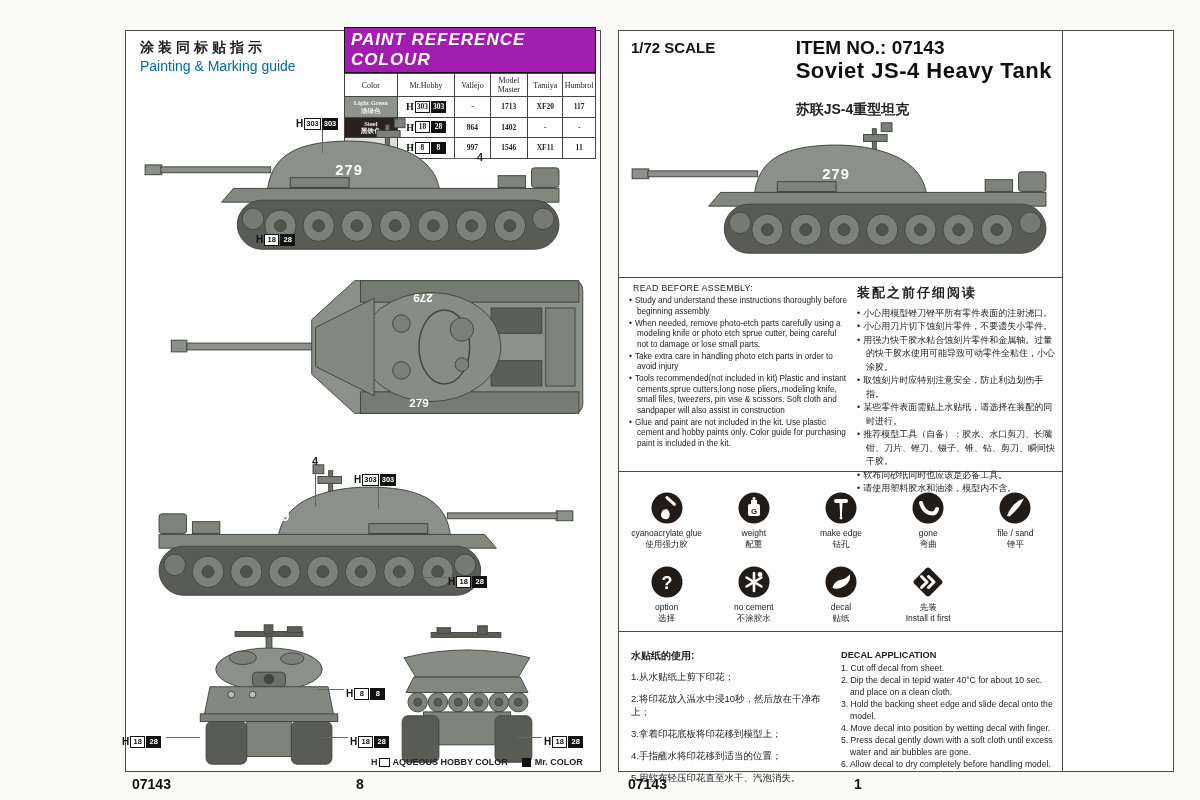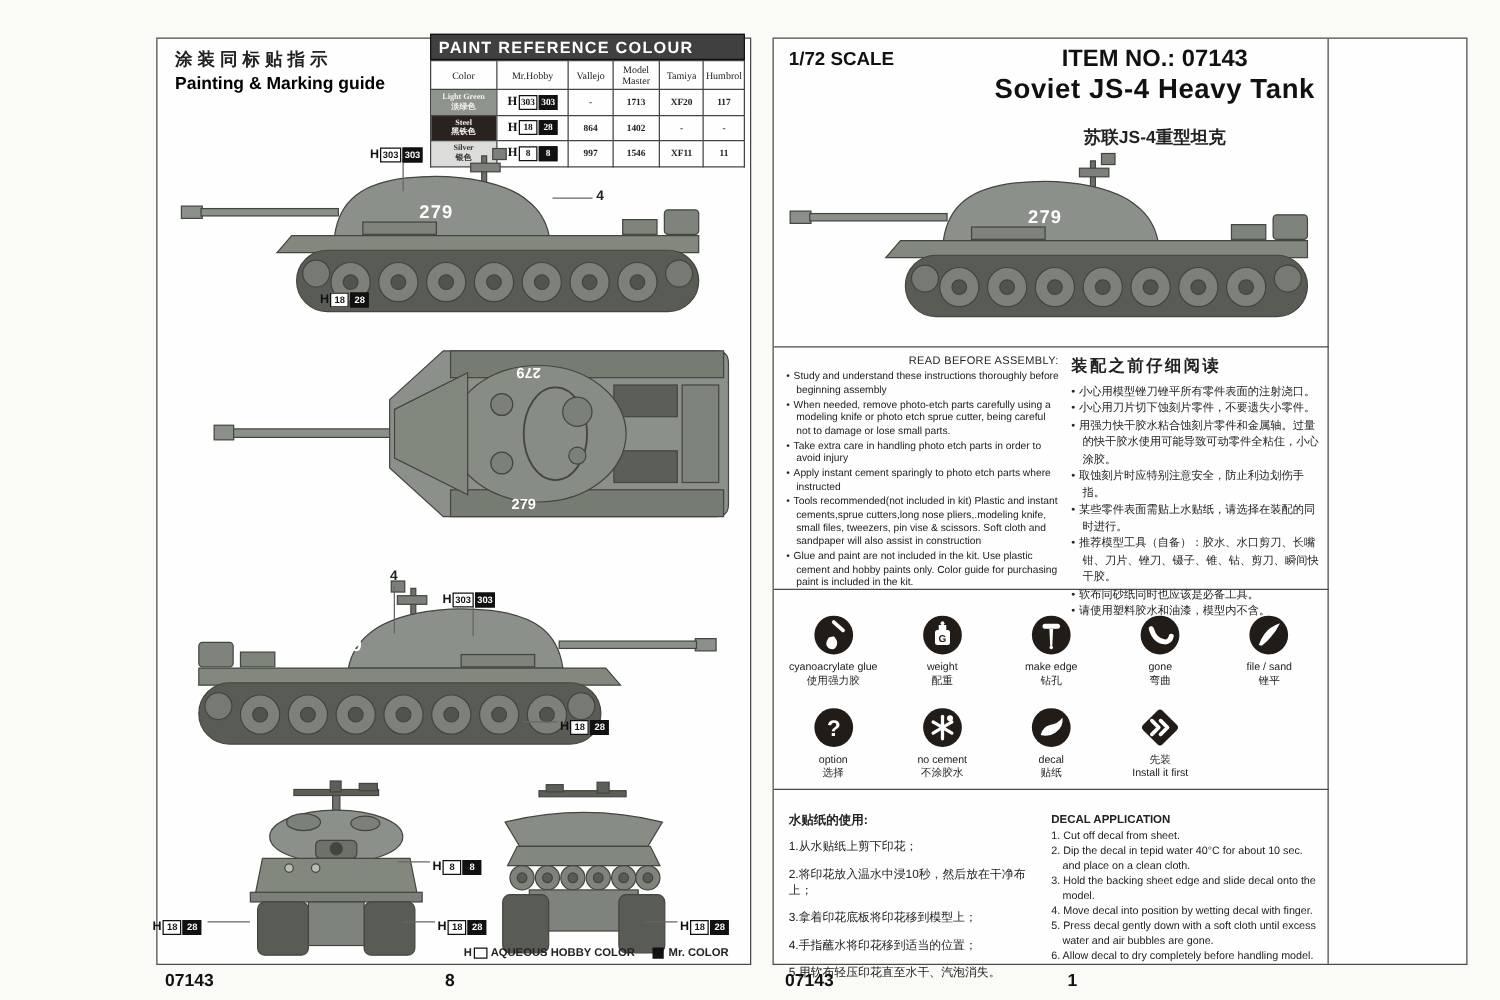--- a/index.html
+++ b/index.html
@@ -4,24 +4,24 @@
 <style>
   * { margin:0; padding:0; box-sizing:border-box; }
   html,body { width:1200px; height:800px; background:#f3f3ef; font-family:"Liberation Sans","DejaVu Sans",sans-serif; color:#2a2a2a; }
   .sheet { position:relative; width:1200px; height:800px; background:#fafaf7; overflow:hidden; }
   .page { position:absolute; background:#fefefe; border:1px solid #4a4a4a; }
   #left-page  { left:125px; top:30px; width:476px; height:742px; }
   #right-page { left:618px; top:30px; width:556px; height:742px; }
 
   
   .guide-title-zh { position:absolute; left:14px; top:8px; font-size:14px; letter-spacing:4px; font-weight:bold; color:#222; }
-  .guide-title-en { position:absolute; left:14px; top:27px; font-size:14px; font-weight:bold; color:#000000; }
+  .guide-title-en { position:absolute; left:14px; top:27px; font-size:14px; font-weight:normal; color:#0369a1; }
 
   .paint-table { position:absolute; right:4px; top:-4px; width:252px; }
-  .paint-table .bar { background:#404040; color:#fff; font-weight:bold; font-size:13px; letter-spacing:1px; padding:2px 6px; border:1px solid #111; }
+  .paint-table .bar { background:#a21caf; color:#fff; font-weight:bold; font-size:17px; letter-spacing:1px; padding:2px 6px; border:1px solid #111;font-style:italic; }
   .paint-table table { width:100%; border-collapse:collapse; table-layout:fixed;font-family:Liberation Serif, serif; }
   .paint-table th, .paint-table td { border:1px solid #444; font-size:7.5px; text-align:center; padding:2px 1px; font-weight:bold; color:#222; }
   .paint-table th { font-weight:normal; font-size:8px; height:18px; }
   .col-color{width:21%}.col-hobby{width:23%}.col-val{width:14%}.col-mm{width:15%}.col-tam{width:14%}.col-hum{width:13%}
   .swatch-name { display:block; font-size:6.5px; line-height:1.2; font-weight:bold; }
   .chip { display:inline-flex; align-items:center; gap:1px; font-weight:bold; font-size:8px; color:#111; }
   .chip .pfx { font-size:10px; font-weight:bold; }
   .chip .aq { border:1px solid #111; background:#fff; color:#111; min-width:15px; padding:0 1px; text-align:center; font-size:7.5px; line-height:10px; }
   .chip .mr { border:1px solid #111; background:#111; color:#fff; min-width:15px; padding:0 1px; text-align:center; font-size:7.5px; line-height:10px; }
 
@@ -34,29 +34,29 @@
   .legend .box-b { display:inline-block; width:9px; height:9px; background:#111; margin-right:4px; }
   .legend .item { display:flex; align-items:center; }
 
   .footer-item { position:absolute; font-size:14px; font-weight:bold; color:#111; }
 
   .tankfig { position:absolute; }
 
   
   .rp-main { position:absolute; left:0; top:0; width:444px; height:740px; border-right:1px solid #4a4a4a; }
   .rp-scale { position:absolute; left:12px; top:8px; font-size:15px; font-weight:bold; color:#111; }
-  .rp-head { position:absolute; right:10px; top:6px; text-align:center; }
+  .rp-head { position:absolute; right:10px; top:6px; text-align:left; }
   .rp-item { font-size:19px; font-weight:bold; color:#111; }
   .rp-title { font-size:22px; font-weight:bold; color:#111; letter-spacing:0.5px; line-height:1.1; }
   .rp-sub { font-size:14px; font-weight:bold; color:#222; margin-top:18px; }
 
   .hr { position:absolute; left:0; width:444px; height:0; border-top:1px solid #4a4a4a; }
 
   .read-en { position:absolute; left:10px; top:252px; width:218px; font-size:8.2px; line-height:1.3; color:#222; }
-  .read-en h3 { font-size:8.8px; font-weight:normal; letter-spacing:0.3px; margin:0 0 2px 4px;text-align:right; }
+  .read-en h3 { font-size:8.8px; font-weight:normal; letter-spacing:0.3px; margin:0 0 2px 4px; }
   .read-en ul, .read-zh ul { list-style:none; }
   .read-en li { padding-left:8px; text-indent:-8px; margin-bottom:1px; }
   .read-en li::before { content:"\2022"; margin-right:3px; }
   .read-zh { position:absolute; left:238px; top:252px; width:200px; font-size:9px; line-height:1.5; color:#222; }
   .read-zh h3 { font-size:13px; font-weight:bold; margin-bottom:4px; letter-spacing:2px; }
   .read-zh li { padding-left:9px; text-indent:-9px; }
   .read-zh li::before { content:"\2022"; margin-right:3px; }
 
   .icons-grid { position:absolute; left:0; top:448px; width:444px; height:160px; display:grid; grid-template-columns:repeat(5,1fr); grid-template-rows:1fr 1fr; padding:6px 4px; }
   .icon-cell { display:flex; flex-direction:column; align-items:center; justify-content:flex-start; padding-top:6px; }
@@ -407,21 +407,20 @@
       </svg>
 
       <div class="hr" style="top:246px;"></div>
 
       <div class="read-en">
         <h3>READ BEFORE ASSEMBLY:</h3>
         <ul>
           <li>Study and understand these instructions thoroughly before beginning assembly</li>
           <li>When needed, remove photo-etch parts carefully using a modeling knife or photo etch sprue cutter, being careful not to damage or lose small parts.</li>
           <li>Take extra care in handling photo etch parts in order to avoid injury</li>
-          <li>Apply instant cement sparingly to photo etch parts where instructed</li>
           <li>Tools recommended(not included in kit) Plastic and instant cements,sprue cutters,long nose pliers,.modeling knife, small files, tweezers, pin vise &amp; scissors. Soft cloth and sandpaper will also assist in construction</li>
           <li>Glue and paint are not included in the kit. Use plastic cement and hobby paints only. Color guide for purchasing paint is included in the kit.</li>
         </ul>
       </div>
 
       <div class="read-zh">
         <h3>装配之前仔细阅读</h3>
         <ul>
           <li>小心用模型锉刀锉平所有零件表面的注射浇口。</li>
           <li>小心用刀片切下蚀刻片零件，不要遗失小零件。</li>

